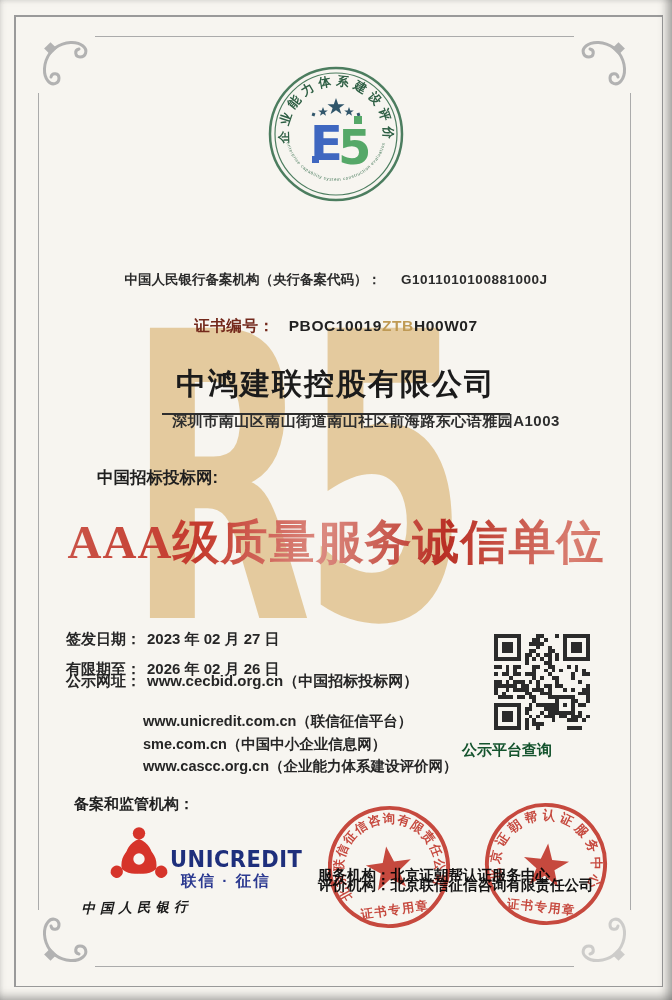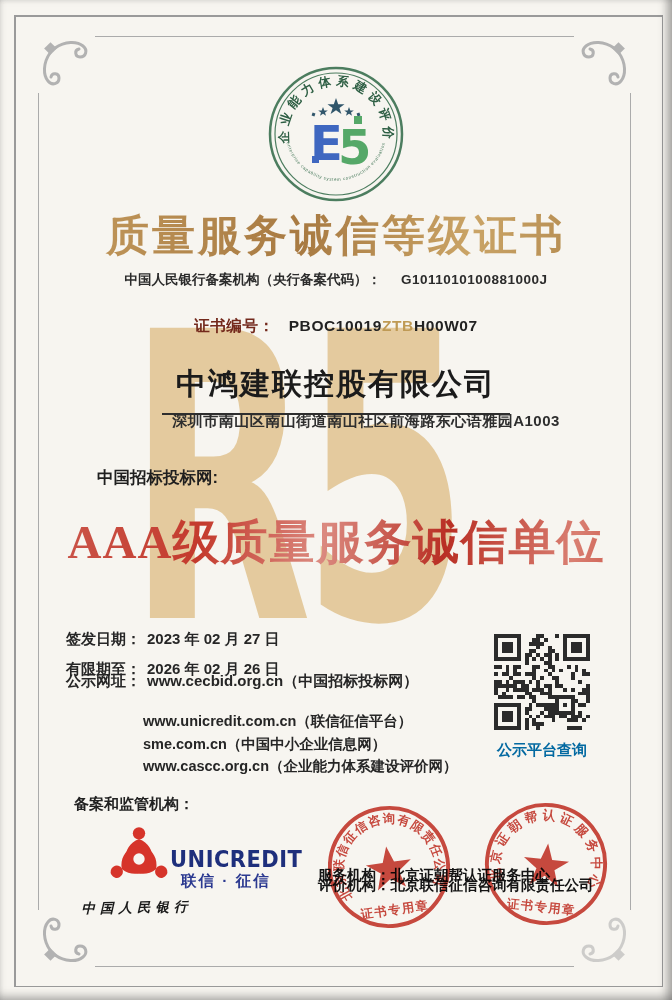--- a/index.html
+++ b/index.html
@@ -43,21 +43,21 @@
       background:linear-gradient(100deg,#cd6156,#c43a2d 30%,#db8a80 48%,#b92f24 66%,#d97f72 85%,#c23a2c);
       -webkit-background-clip:text;background-clip:text;color:transparent;}
   }
   
   .row{position:absolute;font-size:15px;font-weight:700;color:#262626;white-space:nowrap;}
   .row .lbl{margin-right:6px;}
   .r-issue{left:66px;top:630px;} .r-expiry{left:66px;top:660px;} .r-url0{left:66px;top:672px;}
   .r-url1{left:143px;top:712px;} .r-url2{left:143px;top:735px;} .r-url3{left:143px;top:757px;}
   .r-url1,.r-url2,.r-url3{font-size:14.5px;}
   .qr-wrap{left:494px;top:634px;width:96px;height:96px;}
-  .qr-caption{left:462px;top:741px;width:160px;text-align:center;font-size:15px;font-weight:700;color:#0369a1;}
+  .qr-caption{left:462px;top:741px;width:160px;text-align:left;font-size:15px;font-weight:700;color:#14532d;}
   
   .regulator-label{left:74px;top:795px;font-size:15px;font-weight:700;}
   .pbc-logo{left:94px;top:820px;width:90px;height:76px;}
   .pbc-name{left:62px;top:899px;width:150px;text-align:center;font-family:"DejaVu Serif",serif;
             font-style:italic;font-weight:700;font-size:13.5px;letter-spacing:5px;color:#1a1a1a;transform:rotate(-1deg);}
   .unicredit{left:170px;top:847px;font-size:21px;font-weight:800;color:#1e2f7c;letter-spacing:.5px;
              transform:scaleY(1.08);font-family:"DejaVu Sans",sans-serif;}
   .unicredit-cn{left:181px;top:871px;font-size:15.5px;font-weight:800;color:#2b3990;letter-spacing:2px;}
   .agency{position:absolute;font-size:14.5px;font-weight:700;color:#141414;white-space:nowrap;z-index:2;}
   .a-eval{left:318px;top:876px;} .a-serv{left:318px;top:866px;}
@@ -137,21 +137,20 @@
       </g>
 
       <g font-family="DejaVu Sans,sans-serif" font-weight="800">
         <text x="44" y="96" font-size="48" fill="#3f67c0">E</text>
         <text x="72" y="100" font-size="48" fill="#55a868">5</text>
         <rect x="88" y="52" width="8" height="8" fill="#55a868"></rect>
         <rect x="46" y="92" width="7" height="7" fill="#3f67c0"></rect>
       </g>
     </svg>
 
-    <div class="abs center cert-title">质量服务诚信等级证书</div>
 
     <div class="abs center filing">
       <span>中国人民银行备案机构（央行备案代码）：</span><span class="code">G1011010100881000J</span>
     </div>
 
     <div class="abs center certno">
       <span class="lbl">证书编号：</span><span>PBOC10019</span><span class="hl">ZTB</span><span>H00W07</span>
     </div>
 
     <div class="abs center company">

